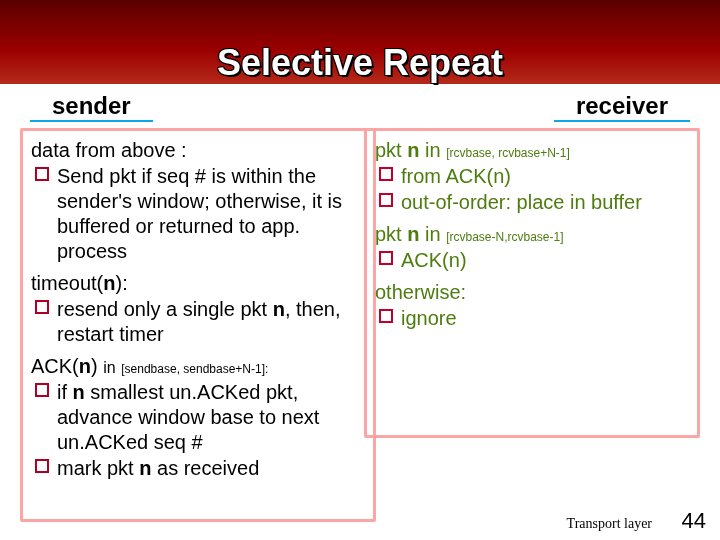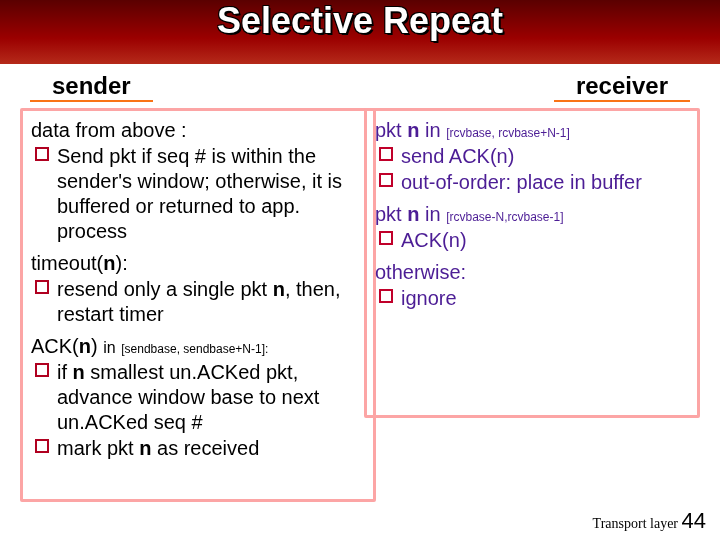--- a/index.html
+++ b/index.html
@@ -1,34 +1,34 @@
 <!DOCTYPE html>
 <html><head>
 <meta charset="utf-8">
 <style>
 html,body{margin:0;padding:0}
 body{width:720px;height:540px;background:#fff;font-family:Arial,Helvetica,sans-serif;position:relative}
-.titlebar{height:64px;background:linear-gradient(#5a0000,#9b0000 60%,#b52a1a);display:flex;align-items:flex-start;justify-content:center}
+.titlebar{height:84px;background:linear-gradient(#5a0000,#9b0000 60%,#b52a1a);display:flex;align-items:flex-end;justify-content:center}
 .title{font-size:36px;font-weight:bold;color:#fff;text-shadow:2px 2px 0 #000,-1px -1px 0 #000,1px -1px 0 #000,-1px 1px 0 #000}
 .content{position:relative;height:440px}
 .roleheads{position:absolute;top:8px;left:30px;right:30px;display:flex;justify-content:space-between}
-.role{font-size:24px;font-weight:bold;border-bottom:2px solid #f97316;padding:0 22px}
+.role{font-size:24px;font-weight:bold;border-bottom:2px solid #0ea5e9;padding:0 22px}
 .box{position:absolute;border:3px solid #fca5a5;border-radius:2px;padding:6px 8px 8px}
 .box.sender{top:44px;left:20px;width:334px;height:374px}
 .box.receiver{top:44px;right:20px;width:314px;height:290px}
 .sect{font-size:20px;margin:2px 0 2px 0}
 .small{font-size:12px}
 ul.b{list-style:none;margin:2px 0 8px 0;padding:0}
 ul.b li{display:flex;align-items:flex-start;margin:1px 0;font-size:20px;line-height:1.25}
 .sq{display:inline-block;width:10px;height:10px;border:2px solid #b00020;margin:3px 8px 0 4px;flex:0 0 10px}
 .receiver .sq{border-color:#c0002a}
 .txt{flex:1}
-.receiver .txt,.receiver .sect{color:#4c1d95}
+.receiver .txt,.receiver .sect{color:#4d7c0f}
 .foot{position:absolute;bottom:6px;right:14px;font-family:"Times New Roman",serif;font-size:14px}
-.pg{font-size:22px;margin-left:0;font-family:Arial}
+.pg{font-size:22px;margin-left:26px;font-family:Arial}
 </style>
 </head>
 <body>
 
 <div class="titlebar">
   <div class="title">Selective Repeat</div>
 </div>
 
 <div class="content">
   <div class="roleheads">
@@ -64,21 +64,21 @@
           <span class="txt">mark pkt <b>n</b> as received</span>
         </li>
       </ul>
   </div>
 
   <div class="box receiver">
     <div class="sect">pkt <b>n</b> in <span class="small">[rcvbase, rcvbase+N-1]</span></div>
     <ul class="b">
         <li>
           <span class="sq"></span>
-          <span class="txt">send ACK(n)</span>
+          <span class="txt">from ACK(n)</span>
         </li>
         <li>
           <span class="sq"></span>
           <span class="txt">out-of-order: place in buffer</span>
         </li>
       </ul>
 
     <div class="sect">pkt <b>n</b> in <span class="small">[rcvbase-N,rcvbase-1]</span></div>
     <ul class="b">
         <li>

